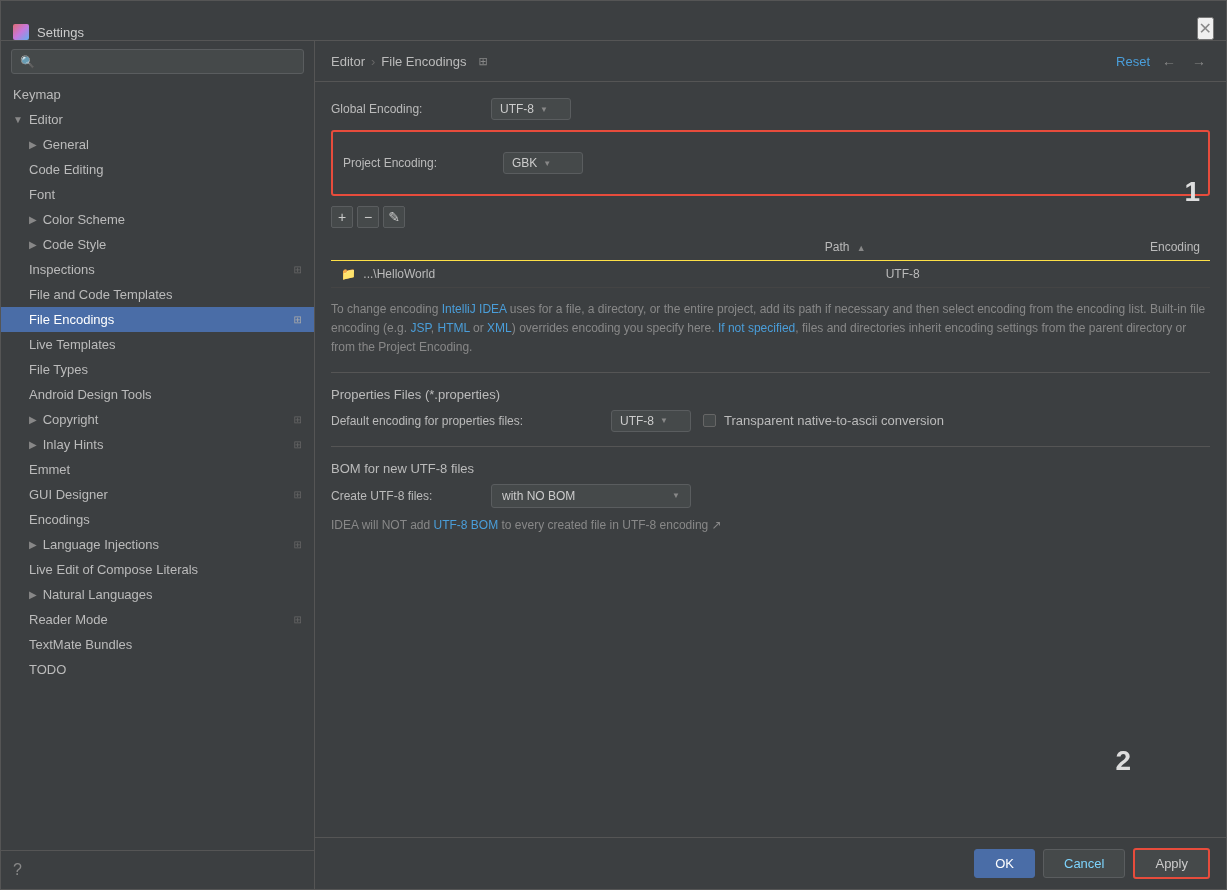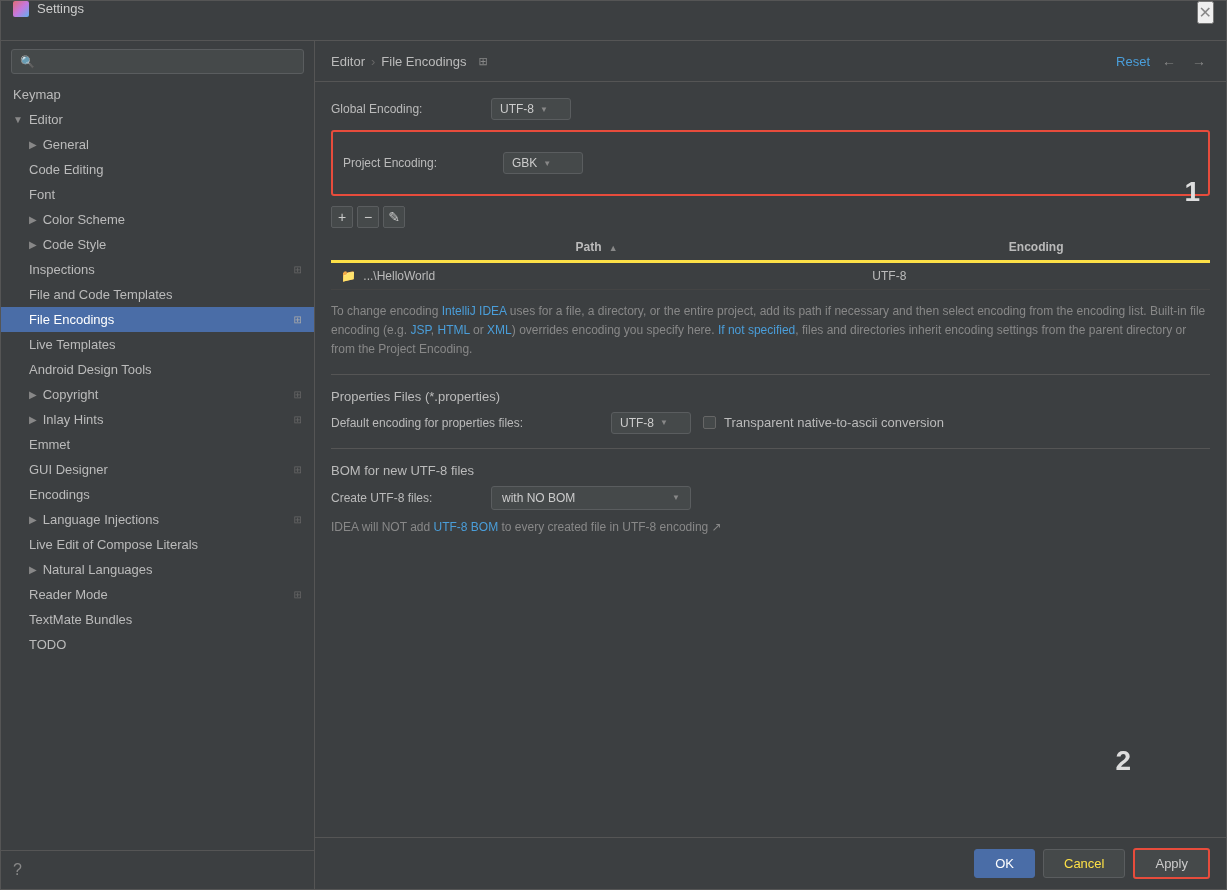--- a/index.html
+++ b/index.html
@@ -1,20 +1,20 @@
 <!DOCTYPE html>
 <html><head>
   <meta charset="utf-8">
   <style>
     * { box-sizing: border-box; margin: 0; padding: 0; }
     body { font-family: 'Segoe UI', Arial, sans-serif; font-size: 13px; background: #3c3f41; color: #bbb; width: 1227px; height: 890px; overflow: hidden; }
 
     .window { width: 1227px; height: 890px; background: #3c3f41; display: flex; flex-direction: column; border: 1px solid #555; }
 
-    .titlebar { background: #3c3f41; height: 40px; display: flex; align-items: flex-start; padding: 0 12px; border-bottom: 1px solid #555; }
+    .titlebar { background: #3c3f41; height: 40px; display: flex; align-items: flex-end; padding: 0 12px; border-bottom: 1px solid #555; }
     .titlebar-icon { width: 16px; height: 16px; margin-right: 8px; background: linear-gradient(135deg, #e06c75, #c678dd, #61afef); border-radius: 2px; }
     .titlebar-title { color: #ccc; font-size: 13px; }
     .titlebar-close { margin-left: auto; color: #888; cursor: pointer; font-size: 16px; }
 
     .main { display: flex; flex: 1; overflow: hidden; }
 
     
     .sidebar { width: 314px; background: #3c3f41; border-right: 1px solid #555; display: flex; flex-direction: column; overflow: hidden; }
     .search-box { margin: 8px 10px; background: #45494a; border: 1px solid #5a5d5f; border-radius: 3px; display: flex; align-items: center; padding: 4px 8px; }
     .search-icon { color: #888; font-size: 12px; margin-right: 6px; }
@@ -57,21 +57,21 @@
     .dropdown { background: #45494a; border: 1px solid #5a5d5f; border-radius: 3px; padding: 3px 8px; color: #ccc; font-size: 12px; display: flex; align-items: center; gap: 6px; cursor: pointer; min-width: 80px; }
     .dropdown-arrow { font-size: 8px; color: #888; }
 
     .project-encoding-row { display: flex; align-items: center; margin-bottom: 10px; border: 2px solid #e74c3c; border-radius: 3px; padding: 20px 10px; background: #3c3f41; }
 
     .toolbar { display: flex; gap: 4px; margin-bottom: 6px; }
     .toolbar-btn { background: #45494a; border: 1px solid #5a5d5f; border-radius: 2px; color: #ccc; width: 22px; height: 22px; display: flex; align-items: center; justify-content: center; cursor: pointer; font-size: 14px; }
 
     .file-table { width: 100%; border-collapse: collapse; }
     .file-table thead tr { background: #3c3f41; }
-    .file-table th { text-align: center; padding: 6px 10px; color: #bbb; font-size: 12px; font-weight: bold; border-bottom: 3px solid #fde047; cursor: pointer; user-select: none; }
+    .file-table th { text-align: right; padding: 6px 10px; color: #bbb; font-size: 12px; font-weight: normal; border-bottom: 1px solid #fde047; cursor: pointer; user-select: none; }
     .file-table th .sort-icon { color: #888; font-size: 9px; margin-left: 4px; }
     .file-table td { padding: 6px 10px; color: #bbb; font-size: 12px; border-bottom: 1px solid #444; }
     .file-table .folder-icon { color: #5c9bd6; margin-right: 4px; }
 
     .info-text { font-size: 12px; color: #888; line-height: 1.6; margin: 12px 0; }
     .info-text .highlight { color: #4a9eda; }
 
     .section-title { color: #bbb; font-size: 13px; margin: 14px 0 8px 0; }
     .section-divider { border: none; border-top: 1px solid #555; margin: 14px 0; }
 
@@ -80,21 +80,21 @@
     .checkbox-label { color: #bbb; font-size: 13px; }
 
     .bom-dropdown { background: #45494a; border: 1px solid #5a5d5f; border-radius: 3px; padding: 4px 10px; color: #ccc; font-size: 12px; display: flex; align-items: center; gap: 6px; cursor: pointer; min-width: 200px; justify-content: space-between; }
 
     .idea-note { color: #888; font-size: 12px; margin-top: 8px; }
     .idea-note .link { color: #4a9eda; }
 
     .content-footer { padding: 10px 16px; border-top: 1px solid #555; display: flex; align-items: center; justify-content: flex-end; gap: 8px; }
     .btn { padding: 6px 20px; border-radius: 3px; border: 1px solid #555; cursor: pointer; font-size: 13px; }
     .btn-primary { background: #4a6da7; color: #fff; border-color: #4a6da7; }
-    .btn-secondary { background: #45494a; color: #fde047; border-color: #5a5d5f; }
+    .btn-secondary { background: #45494a; color: #7dd3fc; border-color: #5a5d5f; }
     .btn-apply { background: #45494a; color: #ccc; border: 2px solid #e74c3c; }
 
     .relative-wrapper { position: relative; flex: 1; display: flex; flex-direction: column; overflow: hidden; }
   </style>
 </head>
 <body>
 
 <div class="window">
 
   <div class="titlebar">
@@ -155,20 +155,23 @@
 
         <div class="sidebar-item indent1 active" style="justify-content: space-between;">
           <span>File Encodings</span>
           <span class="item-icon" style="color:#aaa;">⊞</span>
         </div>
 
         <div class="sidebar-item indent1">
           <span>Live Templates</span>
         </div>
 
+        <div class="sidebar-item indent1">
+          <span>File Types</span>
+        </div>
 
         <div class="sidebar-item indent1">
           <span>Android Design Tools</span>
         </div>
 
         <div class="sidebar-item indent1" style="justify-content: space-between;">
           <span style="display:flex;align-items:center;">
             <span class="expand-icon">▶</span>
             <span>Copyright</span>
           </span>

